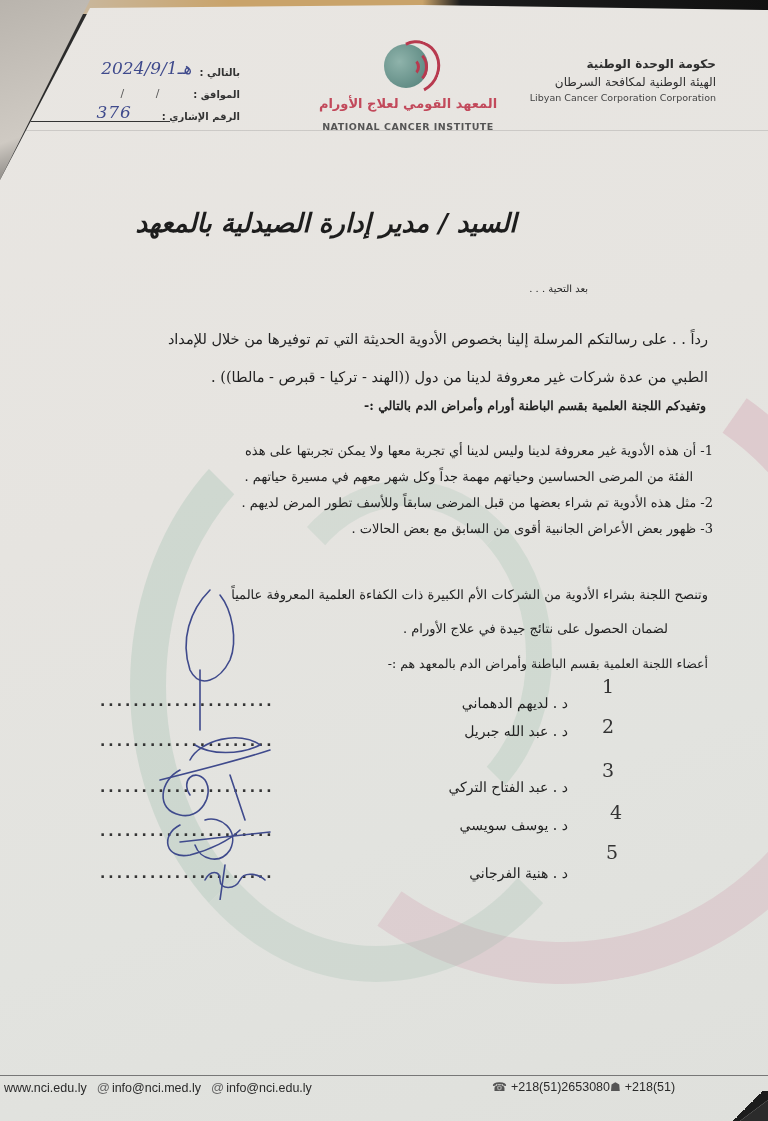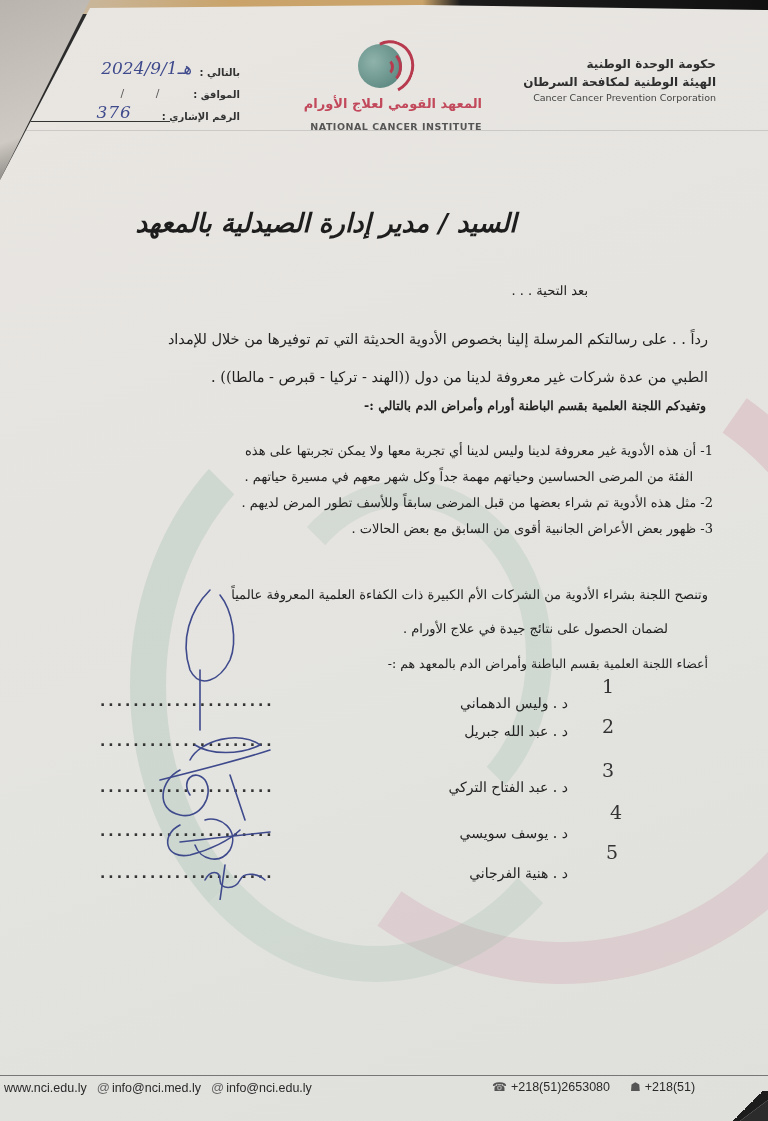--- a/index.html
+++ b/index.html
@@ -42,25 +42,25 @@
   .wm-green2 {
     left: 170px; top: 150px; width: 240px; height: 300px;
     border-width: 26px; border-right-color: rgba(140,180,160,0.22); border-top-color: rgba(140,180,160,0.18);
   }
   
   .hdr-right {
     position: absolute; right: 52px; top: 55px; text-align: right; direction: rtl;
     color: #2e2e2e;
   }
   .hdr-right .l1 { font-size: 12px; font-weight: bold; line-height: 18px; }
-  .hdr-right .l2 { font-size: 12px; font-weight: bold; line-height: 18px; }
+  .hdr-right .l2 { font-size: 12px; font-weight: normal; line-height: 18px; }
   .hdr-right .l3 { font-size: 9.5px; direction: ltr; line-height: 14px; color: #444; }
 
   .hdr-center {
-    position: absolute; left: 282px; top: 38px; width: 200px; text-align: right;
+    position: absolute; left: 308px; top: 38px; width: 200px; text-align: center;
   }
   .logo {
     position: relative; width: 56px; height: 56px; margin: 0 auto;
   }
   .logo .disc {
     position: absolute; left: 4px; top: 6px; width: 44px; height: 44px; border-radius: 50%;
     background: radial-gradient(circle at 35% 40%, #8fb3ab, #4f7d76);
   }
   .logo .arc {
     position: absolute; border-radius: 50%; border: 3px solid transparent;
@@ -91,21 +91,21 @@
   .title {
     position: absolute; left: 0; width: 652px; top: 208px; text-align: center; direction: rtl;
     font-size: 26px; font-weight: bold; font-style: italic; color: #1d1d1d;
     font-family: "DejaVu Serif", serif; letter-spacing: 0.5px;
   }
 
   .body-text {
     position: absolute; direction: rtl; color: #222; font-family: "DejaVu Serif", serif;
     white-space: nowrap;
   }
-  .greeting { right: 180px; top: 283px; font-size: 13px; }
+  .greeting { right: 180px; top: 283px; font-size: 10px; }
   .para1 { right: 60px; top: 320px; font-size: 14.5px; line-height: 38px; }
   .intro { right: 62px; top: 398px; font-size: 12.5px; font-weight: bold; }
   .items { right: 55px; top: 438px; font-size: 13px; line-height: 26px; }
   .items .cont { padding-right: 20px; }
   .rec { right: 60px; top: 578px; font-size: 13px; line-height: 34px; }
   .rec .l2 { padding-right: 0; margin-right: 40px; }
   .members-hdr { right: 60px; top: 656px; font-size: 12.5px; }
 
   .members { position: absolute; left: 0; top: 675px; width: 768px; }
   .member {
@@ -125,21 +125,21 @@
 
   .signature { position: absolute; left: 120px; top: 580px; width: 200px; height: 320px; }
   .signature svg { width: 100%; height: 100%; }
 
   .footer-rule { position: absolute; left: 0; top: 1075px; width: 768px; height: 1px; background: #777; }
   .footer {
     position: absolute; left: 0; top: 1080px; width: 768px; height: 24px; font-size: 12.5px; color: #2a2a2a;
     font-family: "Liberation Sans", sans-serif;
   }
   .footer .left { position: absolute; left: 4px; top: 0; display: flex; gap: 10px; align-items: center; }
-  .footer .right { position: absolute; left: 492px; top: 0; display: flex; gap: 20px; align-items: center; }
+  .footer .right { position: absolute; left: 492px; top: 0; display: flex; align-items: center; }
   .footer .at { color: #666; font-size: 13px; margin-right: 2px; }
   .footer .ico { display: inline-block; color: #555; margin-right: 4px; font-size: 12px; }
   .fold {
     position: absolute; right: 0; bottom: 0; width: 40px; height: 30px;
     background: linear-gradient(135deg, transparent 50%, #1c1c1c 50%);
   }
 </style>
 </head>
 <body>
 
@@ -148,21 +148,21 @@
 
   <div class="watermark">
     <div class="wm-ring wm-outer"></div>
     <div class="wm-ring wm-green"></div>
     <div class="wm-ring wm-green2"></div>
   </div>
 
   <div class="hdr-right">
     <div class="l1">حكومة الوحدة الوطنية</div>
     <div class="l2">الهيئة الوطنية لمكافحة السرطان</div>
-    <div class="l3">Cancer Cancer Prevention Corporation</div>
+    <div class="l3">Libyan Cancer Corporation Corporation</div>
   </div>
 
   <div class="hdr-center">
     <div class="logo">
       <div class="disc"></div>
       <div class="arc a1"></div>
       <div class="arc a2"></div>
       <div class="arc a3"></div>
     </div>
     <div class="ar">المعهد القومي لعلاج الأورام</div>
@@ -217,36 +217,36 @@
   <div class="body-text rec">
     <div>وتنصح اللجنة بشراء الأدوية من الشركات الأم الكبيرة ذات الكفاءة العلمية المعروفة عالمياً</div>
     <div class="l2">لضمان الحصول على نتائج جيدة في علاج الأورام .</div>
   </div>
 
   <div class="body-text members-hdr">أعضاء اللجنة العلمية بقسم الباطنة وأمراض الدم بالمعهد هم :-</div>
 
   <div class="members">
     <div class="member" style="top:0px;">
       <span class="num" style="top:0px;">1</span>
-      <span class="name" style="top:20px;">د . وليس الدهماني</span>
+      <span class="name" style="top:20px;">د . لديهم الدهماني</span>
       <span class="dots" style="top:18px;">.....................</span>
     </div>
     <div class="member" style="top:40px;">
       <span class="num" style="top:0px;">2</span>
       <span class="name" style="top:8px;">د . عبد الله جبريل</span>
       <span class="dots" style="top:18px;">.....................</span>
     </div>
     <div class="member" style="top:84px;">
       <span class="num" style="top:0px;">3</span>
       <span class="name" style="top:20px;">د . عبد الفتاح التركي</span>
       <span class="dots" style="top:20px;">.....................</span>
     </div>
     <div class="member" style="top:126px;">
       <span class="num" style="top:0px; right:146px;">4</span>
-      <span class="name" style="top:24px;">د . يوسف سويسي</span>
+      <span class="name" style="top:16px;">د . يوسف سويسي</span>
       <span class="dots" style="top:22px;">.....................</span>
     </div>
     <div class="member" style="top:166px;">
       <span class="num" style="top:0px; right:150px;">5</span>
       <span class="name" style="top:24px;">د . هنية الفرجاني</span>
       <span class="dots" style="top:24px;">.....................</span>
     </div>
   </div>
 
   <div class="signature">

